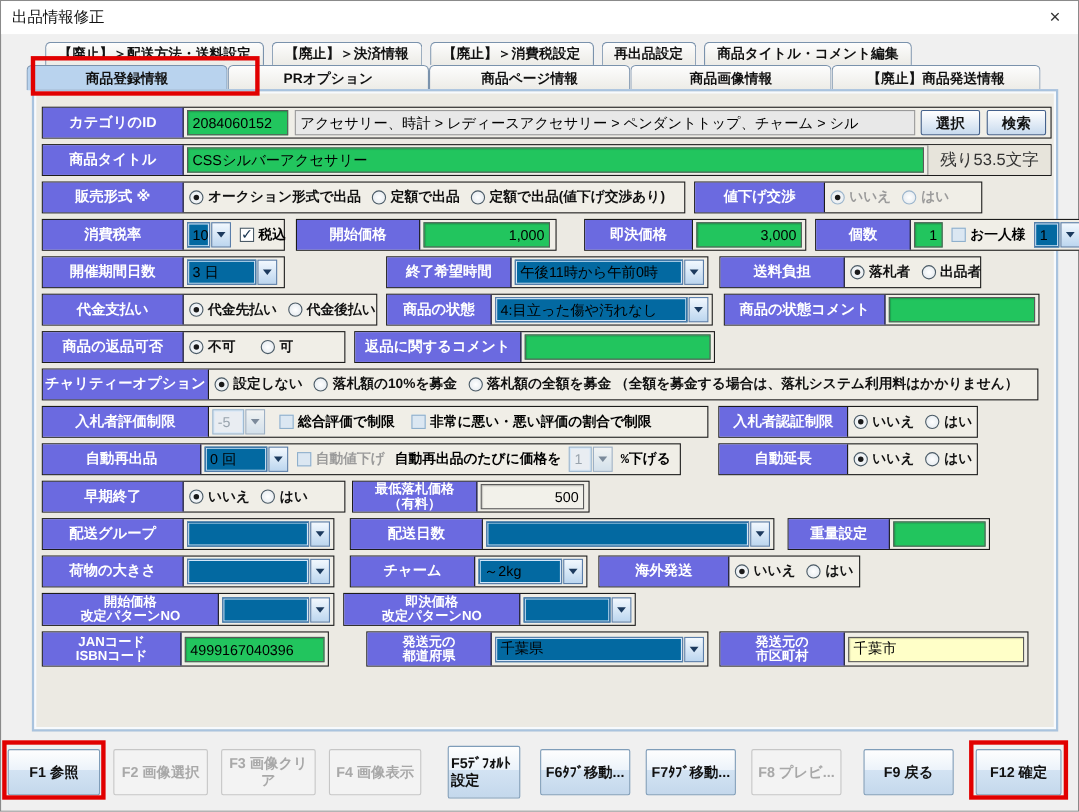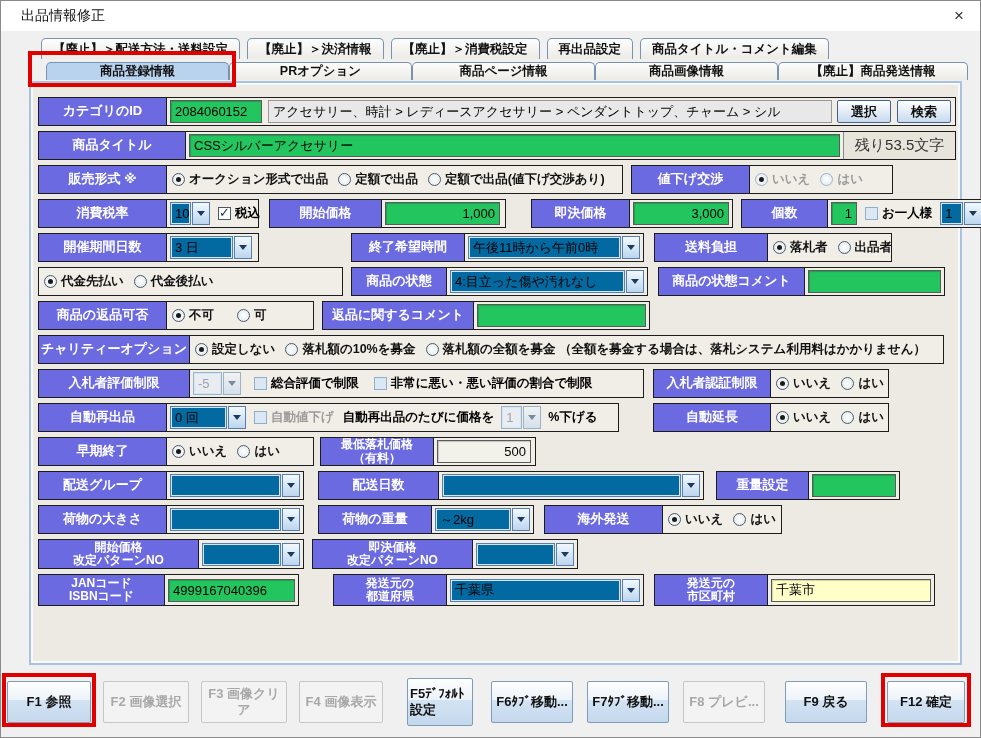--- a/index.html
+++ b/index.html
@@ -1,23 +1,23 @@
 <!DOCTYPE html>
 <html><head>
 <meta charset="utf-8">
 <style>
   html,body{margin:0;padding:0;}
   body{width:981px;height:738px;background:#f0f0f0;font-family:"Liberation Sans","DejaVu Sans",sans-serif;position:relative;overflow:hidden;}
   .window{position:absolute;inset:0;border:1px solid #8a8a8a;box-sizing:border-box;background:#f0f0f0;}
   .titlebar{height:30px;background:#ffffff;display:flex;align-items:center;}
-  .title{font-size:14px;color:#111;padding-left:20px;}
+  .title{font-size:14px;color:#111;padding-left:10px;}
   .close{margin-left:auto;width:42px;text-align:center;font-size:17px;color:#333;cursor:pointer;}
   
   .tabs1{position:absolute;left:0;top:37px;height:21px;padding-left:40px;display:flex;gap:7px;}
-  .tabs2{position:absolute;left:0;top:58px;height:23px;padding-left:45px;display:flex;align-items:center;}
+  .tabs2{position:absolute;left:0;top:58px;height:23px;padding-left:23px;display:flex;}
   .tab{box-sizing:border-box;border:1px solid #7a92ac;border-bottom:none;border-radius:5px 5px 0 0;background:linear-gradient(#fdfdfd,#ecebe6);display:flex;align-items:center;justify-content:center;font-size:12.5px;font-weight:bold;color:#111;padding:0 11px;white-space:nowrap;cursor:pointer;}
   .tabs2 .tab{padding:0;}
   .tab.sel{background:#b9d3ee;}
   
   .panel{position:absolute;left:28px;top:80px;width:933px;height:584px;box-sizing:border-box;background:#eceae3;border:2px solid #a9c3de;box-shadow:inset 0 0 0 2px #f7fafd;}
   .row{display:flex;align-items:stretch;height:29px;margin:5px 0 0 7px;}
   .row.first{margin-top:14px;}
   .grp{box-sizing:border-box;display:flex;align-items:center;border:1px solid #1c1c1c;background:#f0eee7;flex:none;}
   .lbl{box-sizing:border-box;align-self:stretch;background:#6b6ae0;border-right:1px solid #1c1c1c;color:#fff;font-weight:bold;font-size:13px;display:flex;align-items:center;justify-content:center;text-align:center;white-space:pre-line;line-height:1.12;flex:none;}
   .lbl.two{font-size:12px;}
@@ -40,21 +40,21 @@
   .opt .olabel{margin-left:4px;font-weight:bold;font-size:12.5px;color:#111;white-space:nowrap;}
   .opt.gray .olabel{color:#9b9b9b;}
   .opt.gray .radio{border-color:#9ab4cc;}
   .radio{width:13px;height:13px;border-radius:50%;background:radial-gradient(#ffffff,#dfe6ec);border:1px solid #4a5a66;box-sizing:border-box;position:relative;flex:none;}
   .radio.on::after{content:"";position:absolute;left:3px;top:3px;width:5px;height:5px;border-radius:50%;background:#1a1a1a;}
   .chk{width:13px;height:13px;box-sizing:border-box;border:1px solid #8fb0cc;background:#dbe7f2;position:relative;flex:none;cursor:pointer;}
   .chk.on{background:#fff;border-color:#4a5a66;}
   .chk.on::after{content:"✓";position:absolute;left:0;top:-3px;font-size:13px;font-weight:bold;color:#16324e;}
   .clabel{margin-left:4px;font-weight:bold;font-size:12.5px;white-space:nowrap;}
   .clabel.gray{color:#9b9b9b;}
-  .mid{font-weight:bold;font-size:12.5px;margin:0 4px;white-space:nowrap;}
+  .mid{font-weight:bold;font-size:12.5px;margin:0 4px;white-space:nowrap;font-family:Liberation Mono, monospace;}
   
   .footer{position:absolute;left:0;top:664px;width:981px;height:74px;display:flex;align-items:center;}
   .fbtn{box-sizing:border-box;height:42px;border:1px solid #7f9db9;border-radius:2px;background:linear-gradient(#fefefe 0%,#ecf3fa 45%,#d3e3f3 46%,#c4d8ec 100%);font-family:inherit;font-weight:bold;font-size:13px;color:#111;white-space:pre-line;line-height:1.2;padding:0 2px;cursor:pointer;flex:none;}
   .fbtn.dis{color:#a8a8a8;background:#f3f3f3;border-color:#c6c6c6;cursor:default;}
   .fbtn.tall{height:48px;text-align:left;}
   .redbox{position:absolute;border:4px solid #e10000;box-sizing:border-box;pointer-events:none;z-index:6;}
 </style>
 </head>
 <body>
 
@@ -88,21 +88,21 @@
         <div class="lbl" style="width:128px">カテゴリのID</div>
         <div class="txt" style="width:92px">2084060152</div>
         <div class="path">アクセサリー、時計 &gt; レディースアクセサリー &gt; ペンダントトップ、チャーム &gt; シル</div>
         <button class="sbtn">選択</button>
         <button class="sbtn">検索</button>
       </div>
     </div>
 
     <div class="row">
       <div class="grp" style="width:918px">
-        <div class="lbl" style="width:147px">商品タイトル</div>
+        <div class="lbl" style="width:128px">商品タイトル</div>
         <div class="txt grow">CSSシルバーアクセサリー</div>
         <div class="remain" style="width:112px">残り53.5文字</div>
       </div>
     </div>
 
     <div class="row">
       <div class="grp" style="width:585px">
         <div class="lbl" style="width:128px">販売形式 ※</div>
         <span class="opt">
             <span class="radio on"></span>
@@ -188,20 +188,21 @@
           </span>
         <span class="opt">
             <span class="radio"></span>
             <span class="olabel">出品者</span>
           </span>
       </div>
     </div>
 
     <div class="row">
       <div class="grp" style="width:305px">
+        <div class="lbl" style="width:128px">代金支払い</div>
         <span class="opt">
             <span class="radio on"></span>
             <span class="olabel">代金先払い</span>
           </span>
         <span class="opt">
             <span class="radio"></span>
             <span class="olabel">代金後払い</span>
           </span>
       </div>
       <div class="grp" style="width:297px;margin-left:8px">
@@ -277,21 +278,21 @@
           </span>
         <span class="opt">
             <span class="radio"></span>
             <span class="olabel">はい</span>
           </span>
       </div>
     </div>
 
     <div class="row">
       <div class="grp" style="width:581px">
-        <div class="lbl" style="width:128px">自動再出品</div>
+        <div class="lbl" style="width:144px">自動再出品</div>
         <span class="dd" style="width:76px">
             <span class="dd-val">0 回</span>
             <span class="dd-btn"></span>
           </span>
         <span class="opt">
             <span class="chk"></span>
             <span class="clabel gray">自動値下げ</span>
           </span>
         <span class="mid">自動再出品のたびに価格を</span>
         <span class="dd dis" style="width:40px">
@@ -355,21 +356,21 @@
 
     <div class="row">
       <div class="grp" style="width:266px">
         <div class="lbl" style="width:128px">荷物の大きさ</div>
         <span class="dd grow">
             <span class="dd-val"></span>
             <span class="dd-btn"></span>
           </span>
       </div>
       <div class="grp" style="width:216px;margin-left:14px">
-        <div class="lbl" style="width:113px">荷物の重量</div>
+        <div class="lbl" style="width:113px">チャーム</div>
         <span class="dd grow">
             <span class="dd-val">～2kg</span>
             <span class="dd-btn"></span>
           </span>
       </div>
       <div class="grp" style="width:238px;margin-left:10px">
         <div class="lbl" style="width:118px">海外発送</div>
         <span class="opt">
             <span class="radio on"></span>
             <span class="olabel">いいえ</span>

